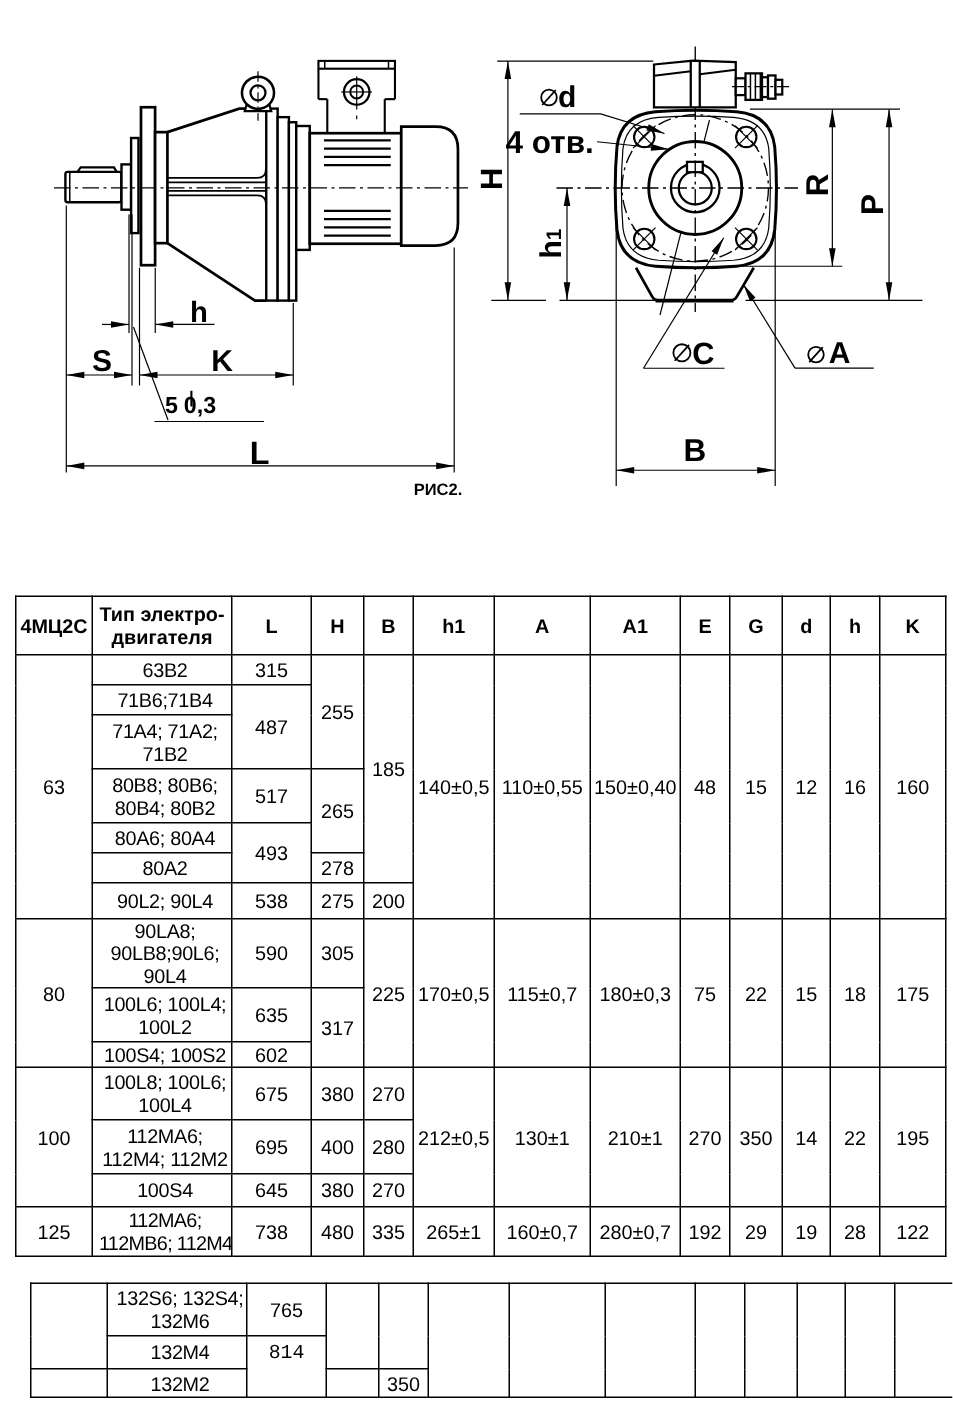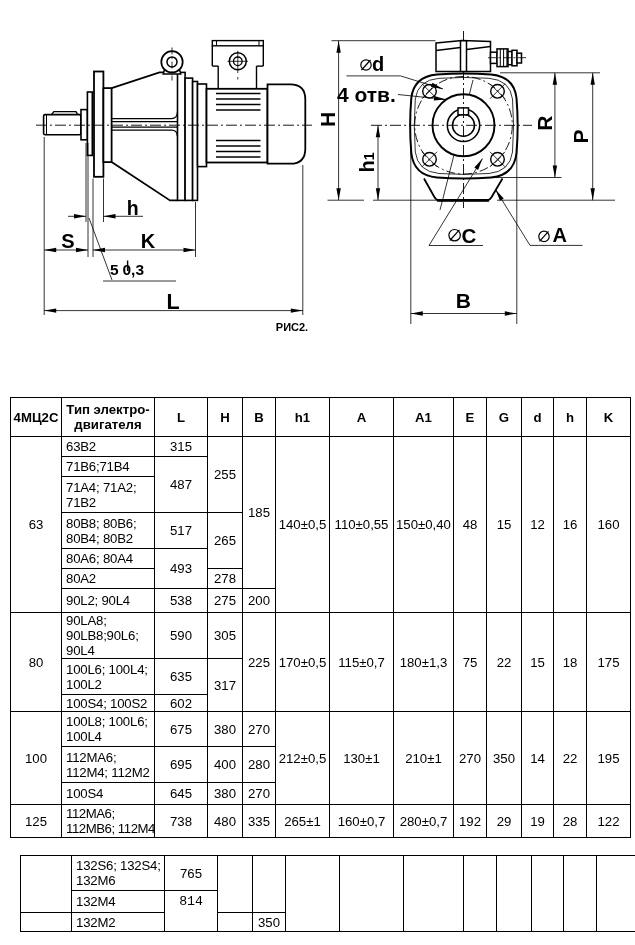--- a/index.html
+++ b/index.html
@@ -1,21 +1,21 @@
 <!DOCTYPE html>
 <html><head>
 <meta charset="utf-8">
 <style>
 html,body{margin:0;padding:0;background:#fff;}
 #page{position:relative;width:635px;height:945px;background:#fff;font-family:"Liberation Sans",sans-serif;color:#000;overflow:hidden;}
 #draw{position:absolute;left:0;top:0;}
 .cap{position:absolute;left:0;width:536px;text-align:center;font-weight:bold;font-size:11px;margin-left:24px;}
 table{position:absolute;border-collapse:collapse;table-layout:fixed;padding-left:40px;}
 td{border:1px solid #000;font-size:13.2px;padding:0;text-align:center;vertical-align:middle;line-height:15px;overflow:hidden;}
-td.t{text-align:left;padding-left:4px;white-space:nowrap;letter-spacing:-0.2px;}
+td.t{text-align:center;padding-left:4px;white-space:nowrap;letter-spacing:-0.2px;}
 td.b{font-weight:bold;}
 #t1{left:10px;top:397px;width:621px;}
 #t2{left:20px;top:855px;width:621px;}
 </style>
 </head>
 <body>
 <div id="page">
 <svg id="draw" width="635" height="397" viewBox="0 0 635 397">
 <g fill="none" stroke="#000">
 
@@ -300,21 +300,21 @@
           <td>200</td>
         </tr>
 <tr style="height:46px">
           <td rowspan="3">80</td>
           <td class="t">90LA8;<br>90LB8;90L6;<br>90L4</td>
           <td>590</td>
           <td>305</td>
           <td rowspan="3">225</td>
           <td rowspan="3">170±0,5</td>
           <td rowspan="3">115±0,7</td>
-          <td rowspan="3">180±1,3</td>
+          <td rowspan="3">180±0,3</td>
           <td rowspan="3">75</td>
           <td rowspan="3">22</td>
           <td rowspan="3">15</td>
           <td rowspan="3">18</td>
           <td rowspan="3">175</td>
         </tr>
 <tr style="height:36px">
           <td class="t">100L6; 100L4;<br>100L2</td>
           <td>635</td>
           <td rowspan="2">317</td>

